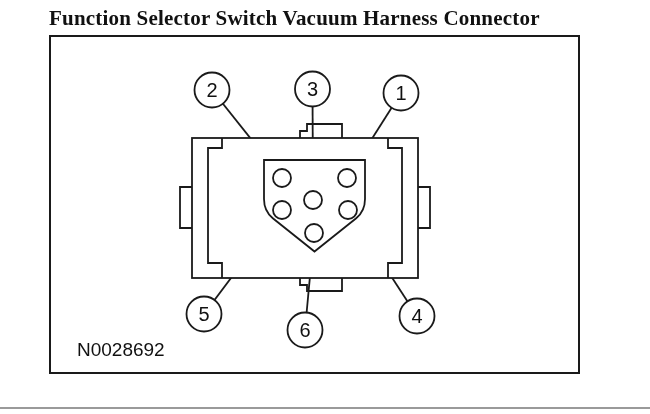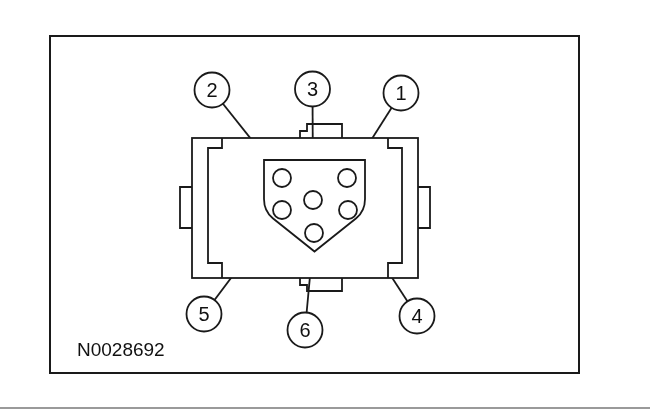--- a/index.html
+++ b/index.html
@@ -52,20 +52,21 @@
     font-family: "Liberation Sans", sans-serif;
     font-size: 19px;
     fill: #111111;
   }
 </style>
 </head>
 <body>
 
 <div class="page">
 
+  <div class="title">Function Selector Switch Vacuum Harness Connector</div>
 
   <div class="figure-box">
     <svg width="527" height="335" viewBox="51 37 527 335" xmlns="http://www.w3.org/2000/svg">
 
       <g>
         <line class="stroke" x1="401" y1="93" x2="347" y2="178"></line>
         <line class="stroke" x1="212" y1="90" x2="282" y2="178"></line>
         <line class="stroke" x1="312.5" y1="89" x2="313" y2="200"></line>
         <line class="stroke" x1="417" y1="316" x2="348" y2="210"></line>
         <line class="stroke" x1="204" y1="314" x2="282" y2="210"></line>

